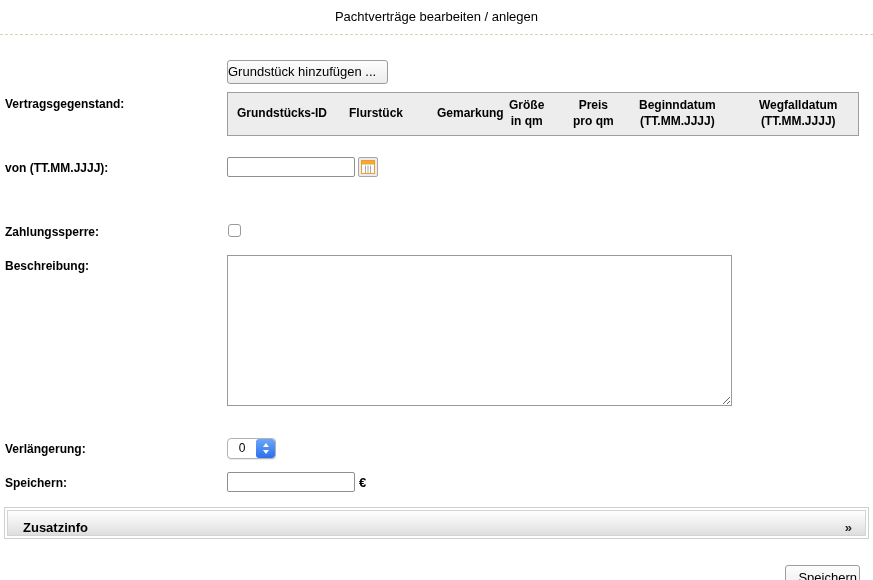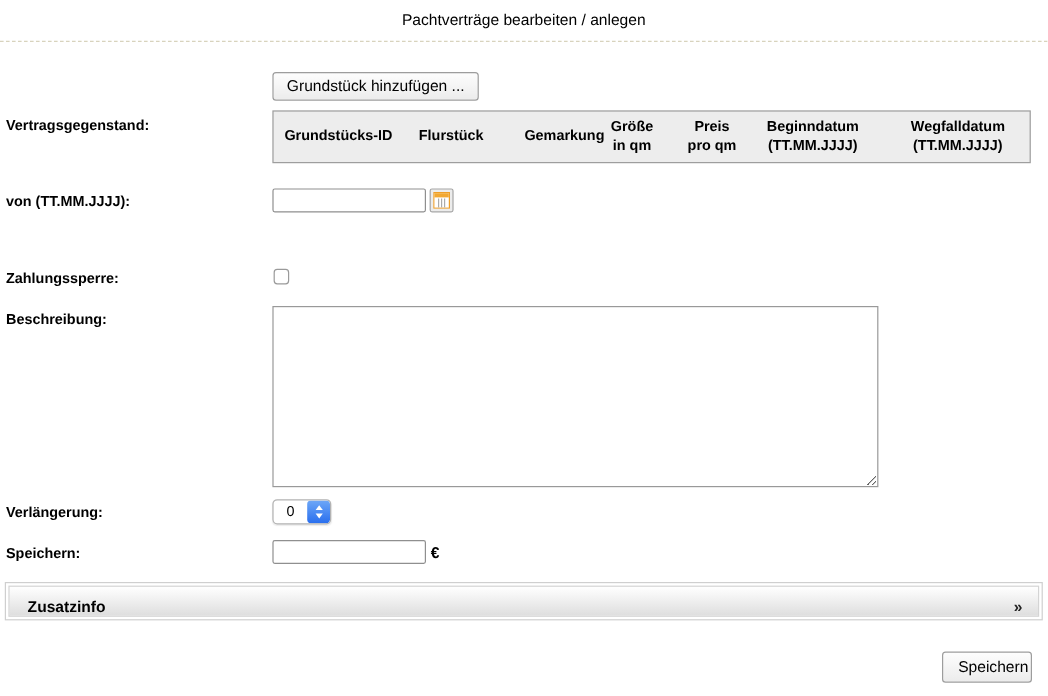--- a/index.html
+++ b/index.html
@@ -35,21 +35,21 @@
   }
 
   
   .btn {
     font-family: "Liberation Sans", "DejaVu Sans", sans-serif;
     font-size: 13px;
     color: #000;
     background: linear-gradient(#fdfdfd, #ececec);
     border: 1px solid #9d9d9d;
     border-radius: 3px;
-    padding: 3px 11px 4px 11px;
+    padding: 3px 11px 4px 0;
     cursor: pointer;
   }
 
   .row-addbtn { margin-bottom: 8px; }
   .row-table { margin-bottom: 21px; }
   .row-table .label { padding-top: 5px; }
 
   .table-header {
     display: flex;
     width: 632px;
@@ -106,21 +106,21 @@
     -webkit-appearance: none;
     width: 13px;
     height: 13px;
     margin: 3px 0 0 1px;
     border: 1px solid #9a9a9a;
     border-radius: 3px;
     background: #fff;
     cursor: pointer;
   }
 
-  .row-desc { margin-bottom: 10px; }
+  .row-desc { margin-bottom: 32px; }
   .desc {
     width: 505px;
     height: 151px;
     border: 1px solid #999;
     resize: both;
     font-family: "Liberation Sans", "DejaVu Sans", sans-serif;
     font-size: 12px;
     padding: 3px 4px;
     background: #fff;
   }

